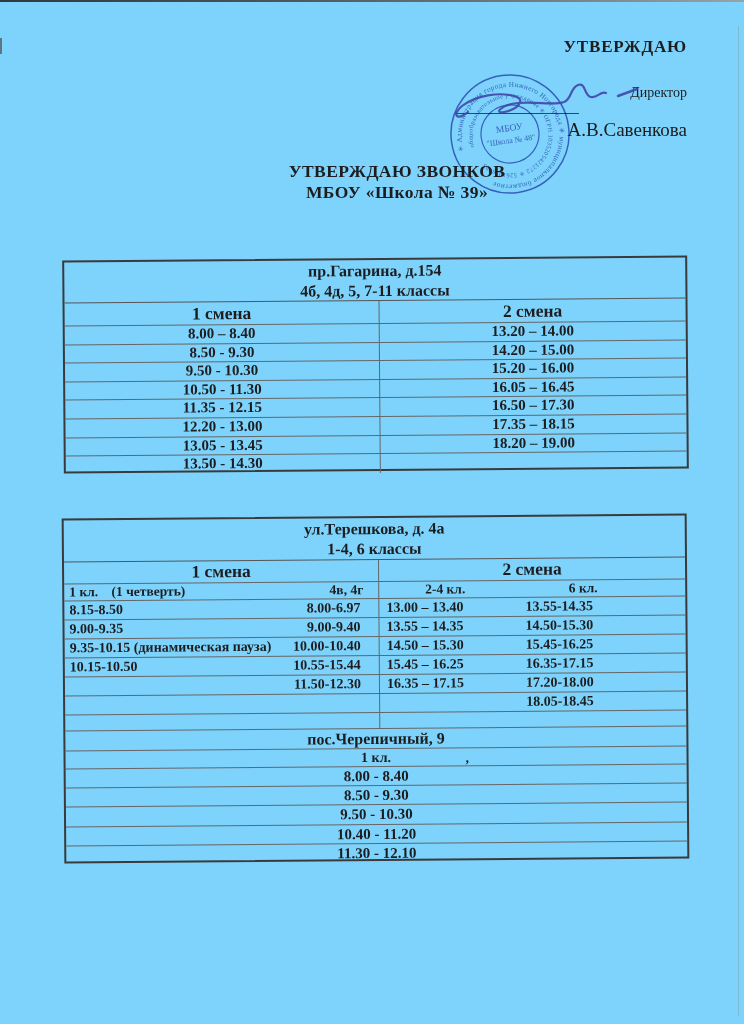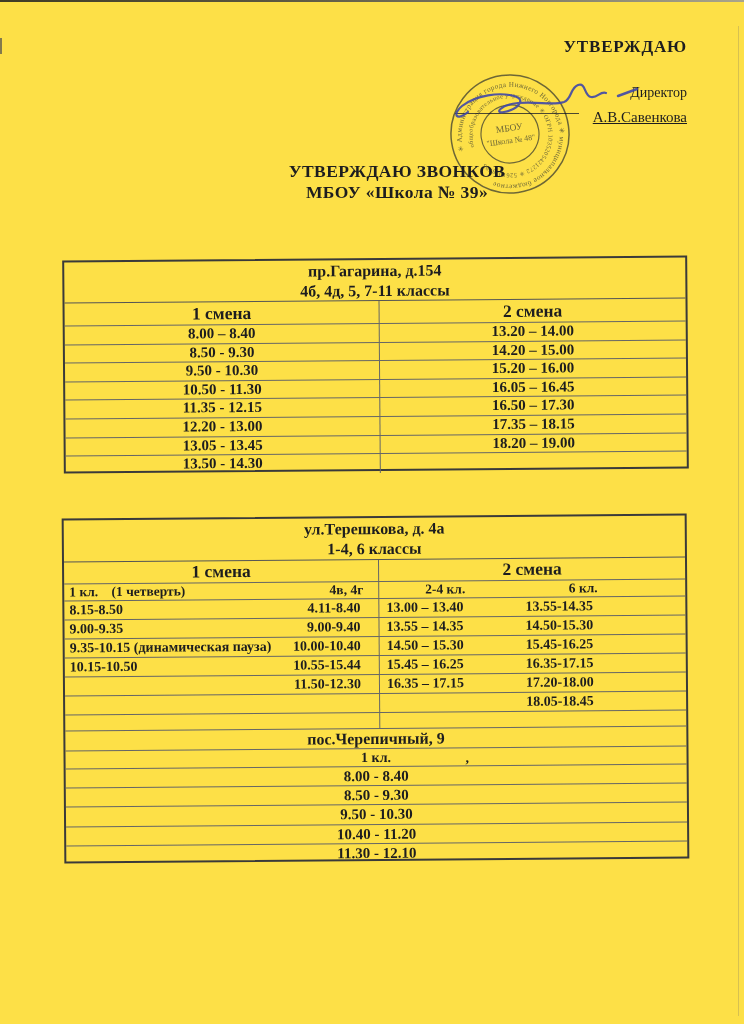--- a/index.html
+++ b/index.html
@@ -1,30 +1,30 @@
 <!DOCTYPE html>
 <html style="--stamp-color: #4a52ad; --sig-color: #3f47a8;"><head>
 <meta charset="utf-8">
 <style>
   html,body{margin:0;padding:0;}
   body{width:744px;height:1024px;overflow:hidden;background:#e9e7e2;}
-  .page{position:relative;width:744px;height:1024px;background:#fde047;
+  .page{position:relative;width:744px;height:1024px;background:#7dd3fc;
         font-family:"Liberation Serif","DejaVu Serif",serif;color:#1d1d1f;}
 
   
   .scan-top{position:absolute;top:0;left:0;width:744px;height:2px;
     background:linear-gradient(90deg,#1f1f1f 0%,#3d3d3d 35%,#6b6b6b 70%,#9a9a98 100%);opacity:.85;}
   .scan-left-nick{position:absolute;left:0;top:38px;width:2px;height:16px;background:#4e4e4e;opacity:.7;}
   .scan-right-edge{position:absolute;right:5px;top:26px;height:990px;width:1px;background:rgba(120,115,105,.28);}
 
   
   .approval{position:absolute;top:37px;right:57px;text-align:right;}
   .approve-label{font-size:17px;font-weight:bold;letter-spacing:.8px;}
   .director-role{margin-top:28px;font-size:14px;}
-  .director-name{margin-top:8px;font-size:15px;text-decoration:underline;}
+  .director-name{margin-top:18px;font-size:19px;}
   .sig-line{position:absolute;left:455px;top:113px;width:124px;height:1.3px;background:#2d2d2d;opacity:.85;}
 
   
   .stamp{position:absolute;left:440px;top:64px;width:140px;height:140px;
          color:var(--stamp-color,#4a52ad);opacity:.8;transform:rotate(-8deg);mix-blend-mode:multiply;}
   .signature{position:absolute;left:448px;top:70px;width:200px;height:56px;color:var(--sig-color,#3f47a8);}
 
   
   .title-block{position:absolute;top:161px;left:50px;width:694px;text-align:center;}
   .title-line{font-size:17.5px;font-weight:bold;letter-spacing:.4px;line-height:21px;}
@@ -174,21 +174,21 @@
       <div class="cell rhalf">2 смена</div>
     </div>
     <div class="subhead">
       <div class="cell sh1">1 кл.    (1 четверть)</div>
       <div class="cell sh2">4в, 4г</div>
       <div class="cell sh3">2-4 кл.</div>
       <div class="cell sh4">6 кл.</div>
     </div>
     <div class="trow">
       <div class="cell tc1">8.15-8.50</div>
-      <div class="cell tc2">4.11-8.40</div>
+      <div class="cell tc2">8.00-6.97</div>
       <div class="cell tc3">13.00 – 13.40</div>
       <div class="cell tc4">13.55-14.35</div>
     </div>
     <div class="trow">
       <div class="cell tc1">9.00-9.35</div>
       <div class="cell tc2">9.00-9.40</div>
       <div class="cell tc3">13.55 – 14.35</div>
       <div class="cell tc4">14.50-15.30</div>
     </div>
     <div class="trow">

